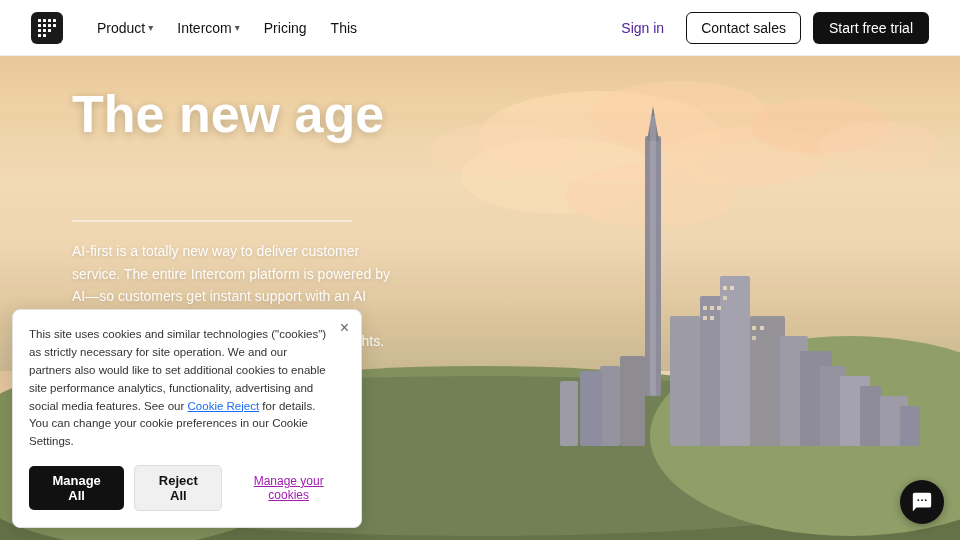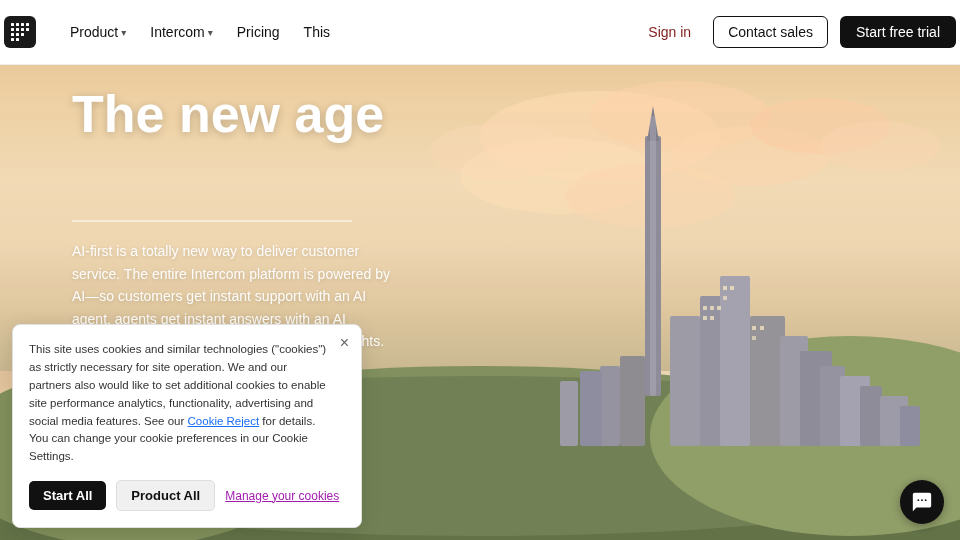--- a/index.html
+++ b/index.html
@@ -2,25 +2,25 @@
 <html><head>
   <meta charset="utf-8">
   <style>
     * { margin: 0; padding: 0; box-sizing: border-box; }
     body { font-family: -apple-system, BlinkMacSystemFont, 'Segoe UI', Helvetica, Arial, sans-serif; width: 960px; height: 540px; overflow: hidden; position: relative; }
 
     
     .navbar {
       position: absolute;
       top: 0; left: 0; right: 0;
-      height: 65px;
+      height: 56px;
       background: #fff;
       display: flex;
       align-items: center;
-      padding: 0 4px;
+      padding: 0 31px;
       z-index: 100;
       border-bottom: 1px solid #eee;
     }
     .navbar-logo {
       display: flex;
       align-items: center;
       margin-right: 24px;
     }
     .logo-icon {
       width: 32px;
@@ -53,21 +53,21 @@
       font-size: 10px;
       color: #555;
     }
     .navbar-actions {
       display: flex;
       align-items: center;
       gap: 12px;
     }
     .btn-signin {
       font-size: 14px;
-      color: #7f1d1d;
+      color: #4c1d95;
       background: none;
       border: none;
       cursor: pointer;
       font-weight: 500;
       padding: 6px 10px;
     }
     .btn-contact {
       font-size: 14px;
       color: #111;
       background: #fff;
@@ -399,22 +399,22 @@
     </div>
   </div>
 </section>
 
 <div class="cookie-banner">
   <button class="cookie-close">×</button>
   <p class="cookie-text">
     <span>This site uses cookies and similar technologies ("cookies") as strictly necessary for site operation. We and our partners also would like to set additional cookies to enable site performance analytics, functionality, advertising and social media features. See our </span><a href="#">Cookie Reject</a><span> for details. You can change your cookie preferences in our Cookie Settings.</span>
   </p>
   <div class="cookie-buttons">
-    <button class="btn-accept">Start All</button>
-    <button class="btn-reject">Product All</button>
+    <button class="btn-accept">Manage All</button>
+    <button class="btn-reject">Reject All</button>
     <button class="btn-manage">Manage your cookies</button>
   </div>
 </div>
 
 <div class="chat-widget">
   <svg viewBox="0 0 24 24" fill="none" xmlns="http://www.w3.org/2000/svg">
     <path d="M20 2H4C2.9 2 2 2.9 2 4V22L6 18H20C21.1 18 22 17.1 22 16V4C22 2.9 21.1 2 20 2Z" fill="white"></path>
     <rect x="7" y="9" width="2" height="2" fill="#111" rx="1"></rect>
     <rect x="11" y="9" width="2" height="2" fill="#111" rx="1"></rect>
     <rect x="15" y="9" width="2" height="2" fill="#111" rx="1"></rect>

